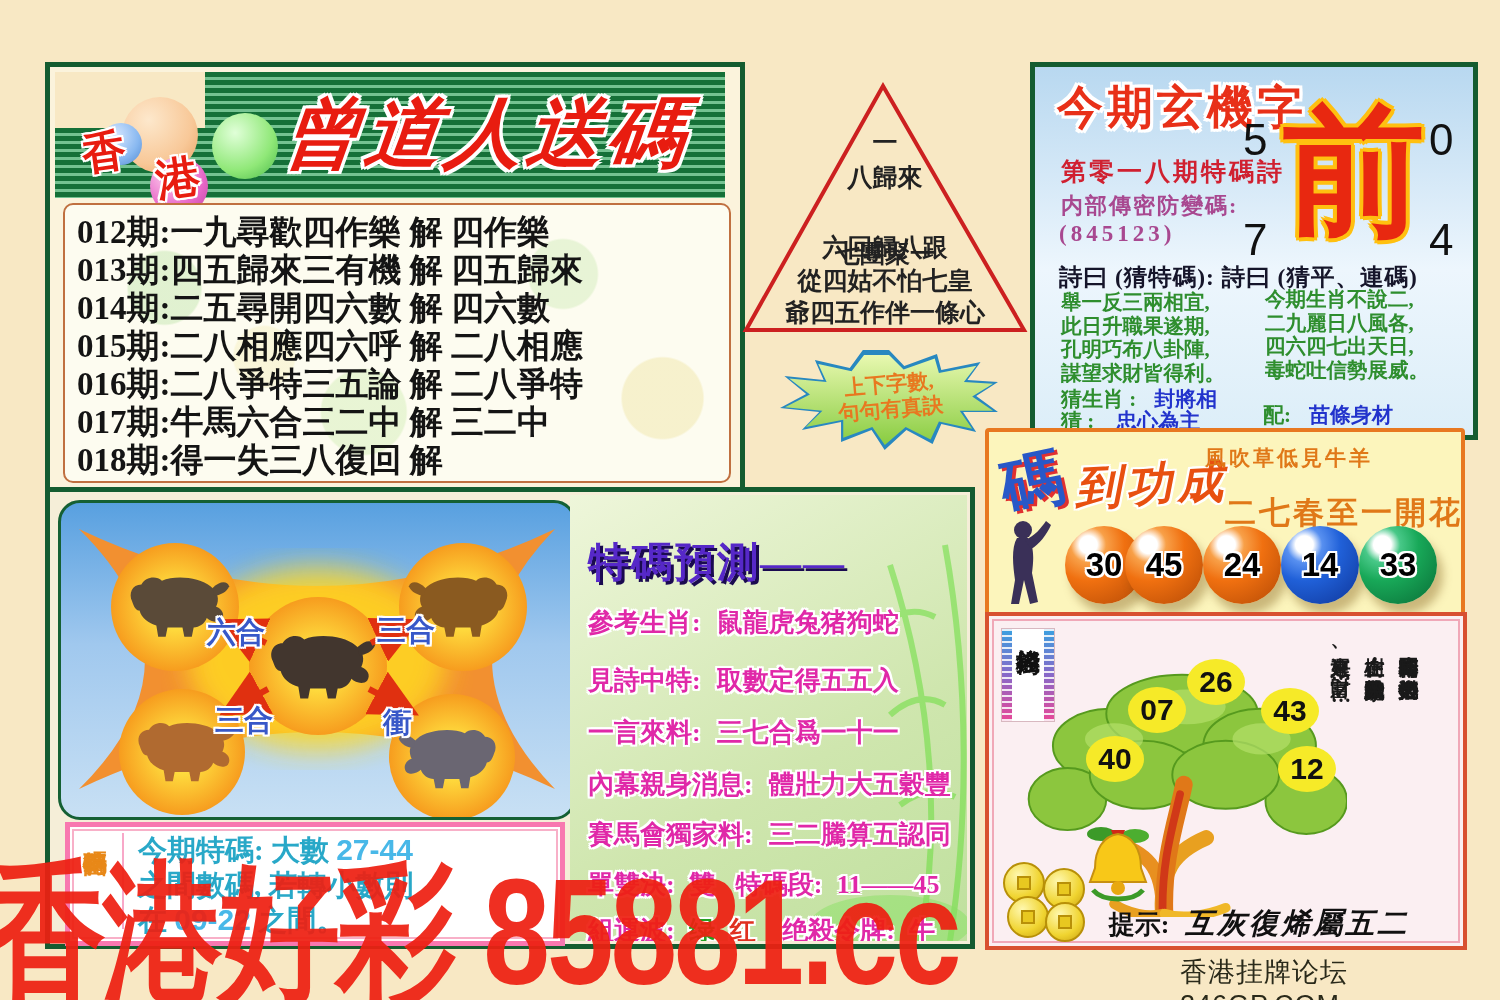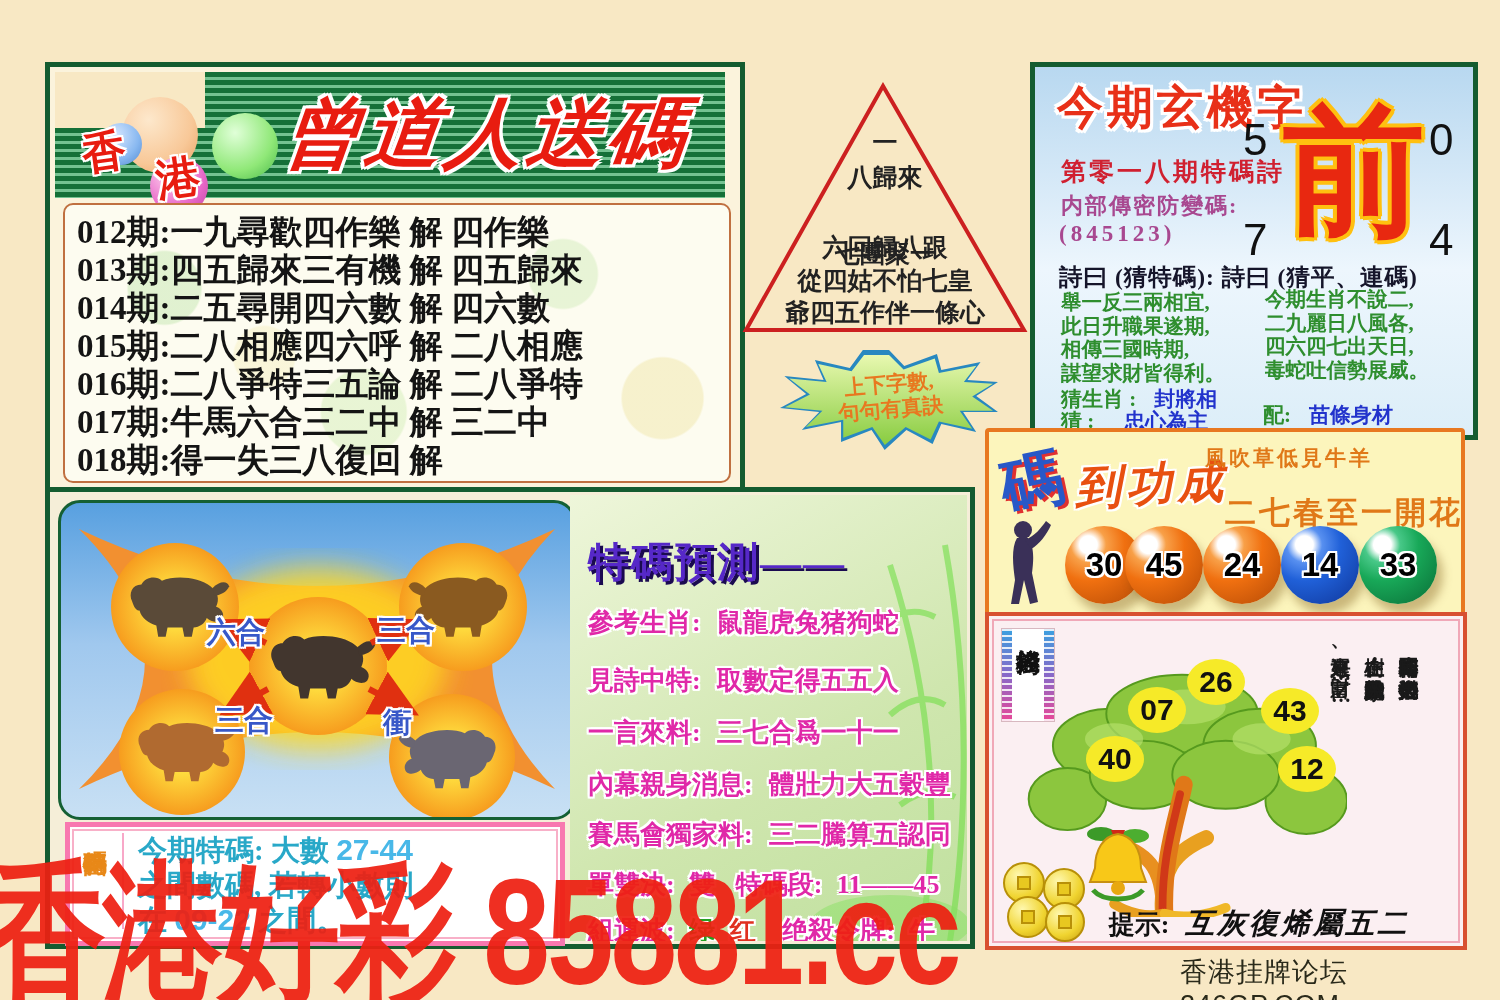--- a/index.html
+++ b/index.html
@@ -106,36 +106,36 @@
     <div class="abs" style="left:24px;top:154px;font-size:23px;font-weight:bold;color:#a84890;letter-spacing:4px;">(845123)</div>
     <div class="abs sans" style="left:208px;top:48px;font-size:44px;color:#111;">5</div>
     <div class="abs sans" style="left:394px;top:48px;font-size:44px;color:#111;">0</div>
     <div class="abs sans" style="left:208px;top:148px;font-size:44px;color:#111;">7</div>
     <div class="abs sans" style="left:394px;top:148px;font-size:44px;color:#111;">4</div>
     <div class="abs oy" style="left:248px;top:30px;font-size:142px;font-weight:bold;color:#e82810;line-height:150px;">前</div>
     <div class="abs" style="left:24px;top:194px;font-size:23.5px;font-weight:bold;color:#15152a;letter-spacing:1px;white-space:nowrap;">詩曰 (猜特碼): 詩曰 (猜平、連碼)</div>
     <div class="abs" style="left:26px;top:224px;">
       <div class="poemline">舉一反三兩相宜,</div>
       <div class="poemline">此日升職果遂期,</div>
-      <div class="poemline">相傳三國時期,</div>
+      <div class="poemline">孔明巧布八卦陣,</div>
       <div class="poemline">謀望求財皆得利。</div>
     </div>
     <div class="abs" style="left:230px;top:221px;">
       <div class="poemline">今期生肖不說二,</div>
       <div class="poemline">二九麗日八風各,</div>
       <div class="poemline">四六四七出天日,</div>
       <div class="poemline">毒蛇吐信勢展威。</div>
     </div>
     <div class="abs" style="left:26px;top:318px;white-space:nowrap;">
       <span class="glabel">猜生肖 :</span>
       <span class="gvalue" style="margin-left:14px;">封將相</span>
     </div>
     <div class="abs" style="left:26px;top:340px;white-space:nowrap;">
       <span class="glabel">猜 :</span>
-      <span class="gvalue" style="margin-left:26px;">忠心為主</span>
+      <span class="gvalue" style="margin-left:18px;">忠心為主</span>
     </div>
     <div class="abs" style="left:228px;top:334px;white-space:nowrap;">
       <span class="glabel">配:</span>
       <span class="gvalue" style="margin-left:14px;">苗條身材</span>
     </div>
   </div>
 
   <div class="abs" style="left:985px;top:428px;width:472px;height:184px;border:4px solid #e87820;border-radius:4px;background:#fcf5bc;">
     <div class="abs" style="left:12px;top:8px;font-size:62px;font-weight:bold;color:#2858c8;transform:rotate(-12deg);text-shadow:3px 3px 0 #e03030;">碼</div>
     <div class="abs ow" style="left:86px;top:22px;font-size:46px;font-weight:bold;font-style:italic;color:#e85010;letter-spacing:5px;transform:rotate(-3deg);">到功成</div>

